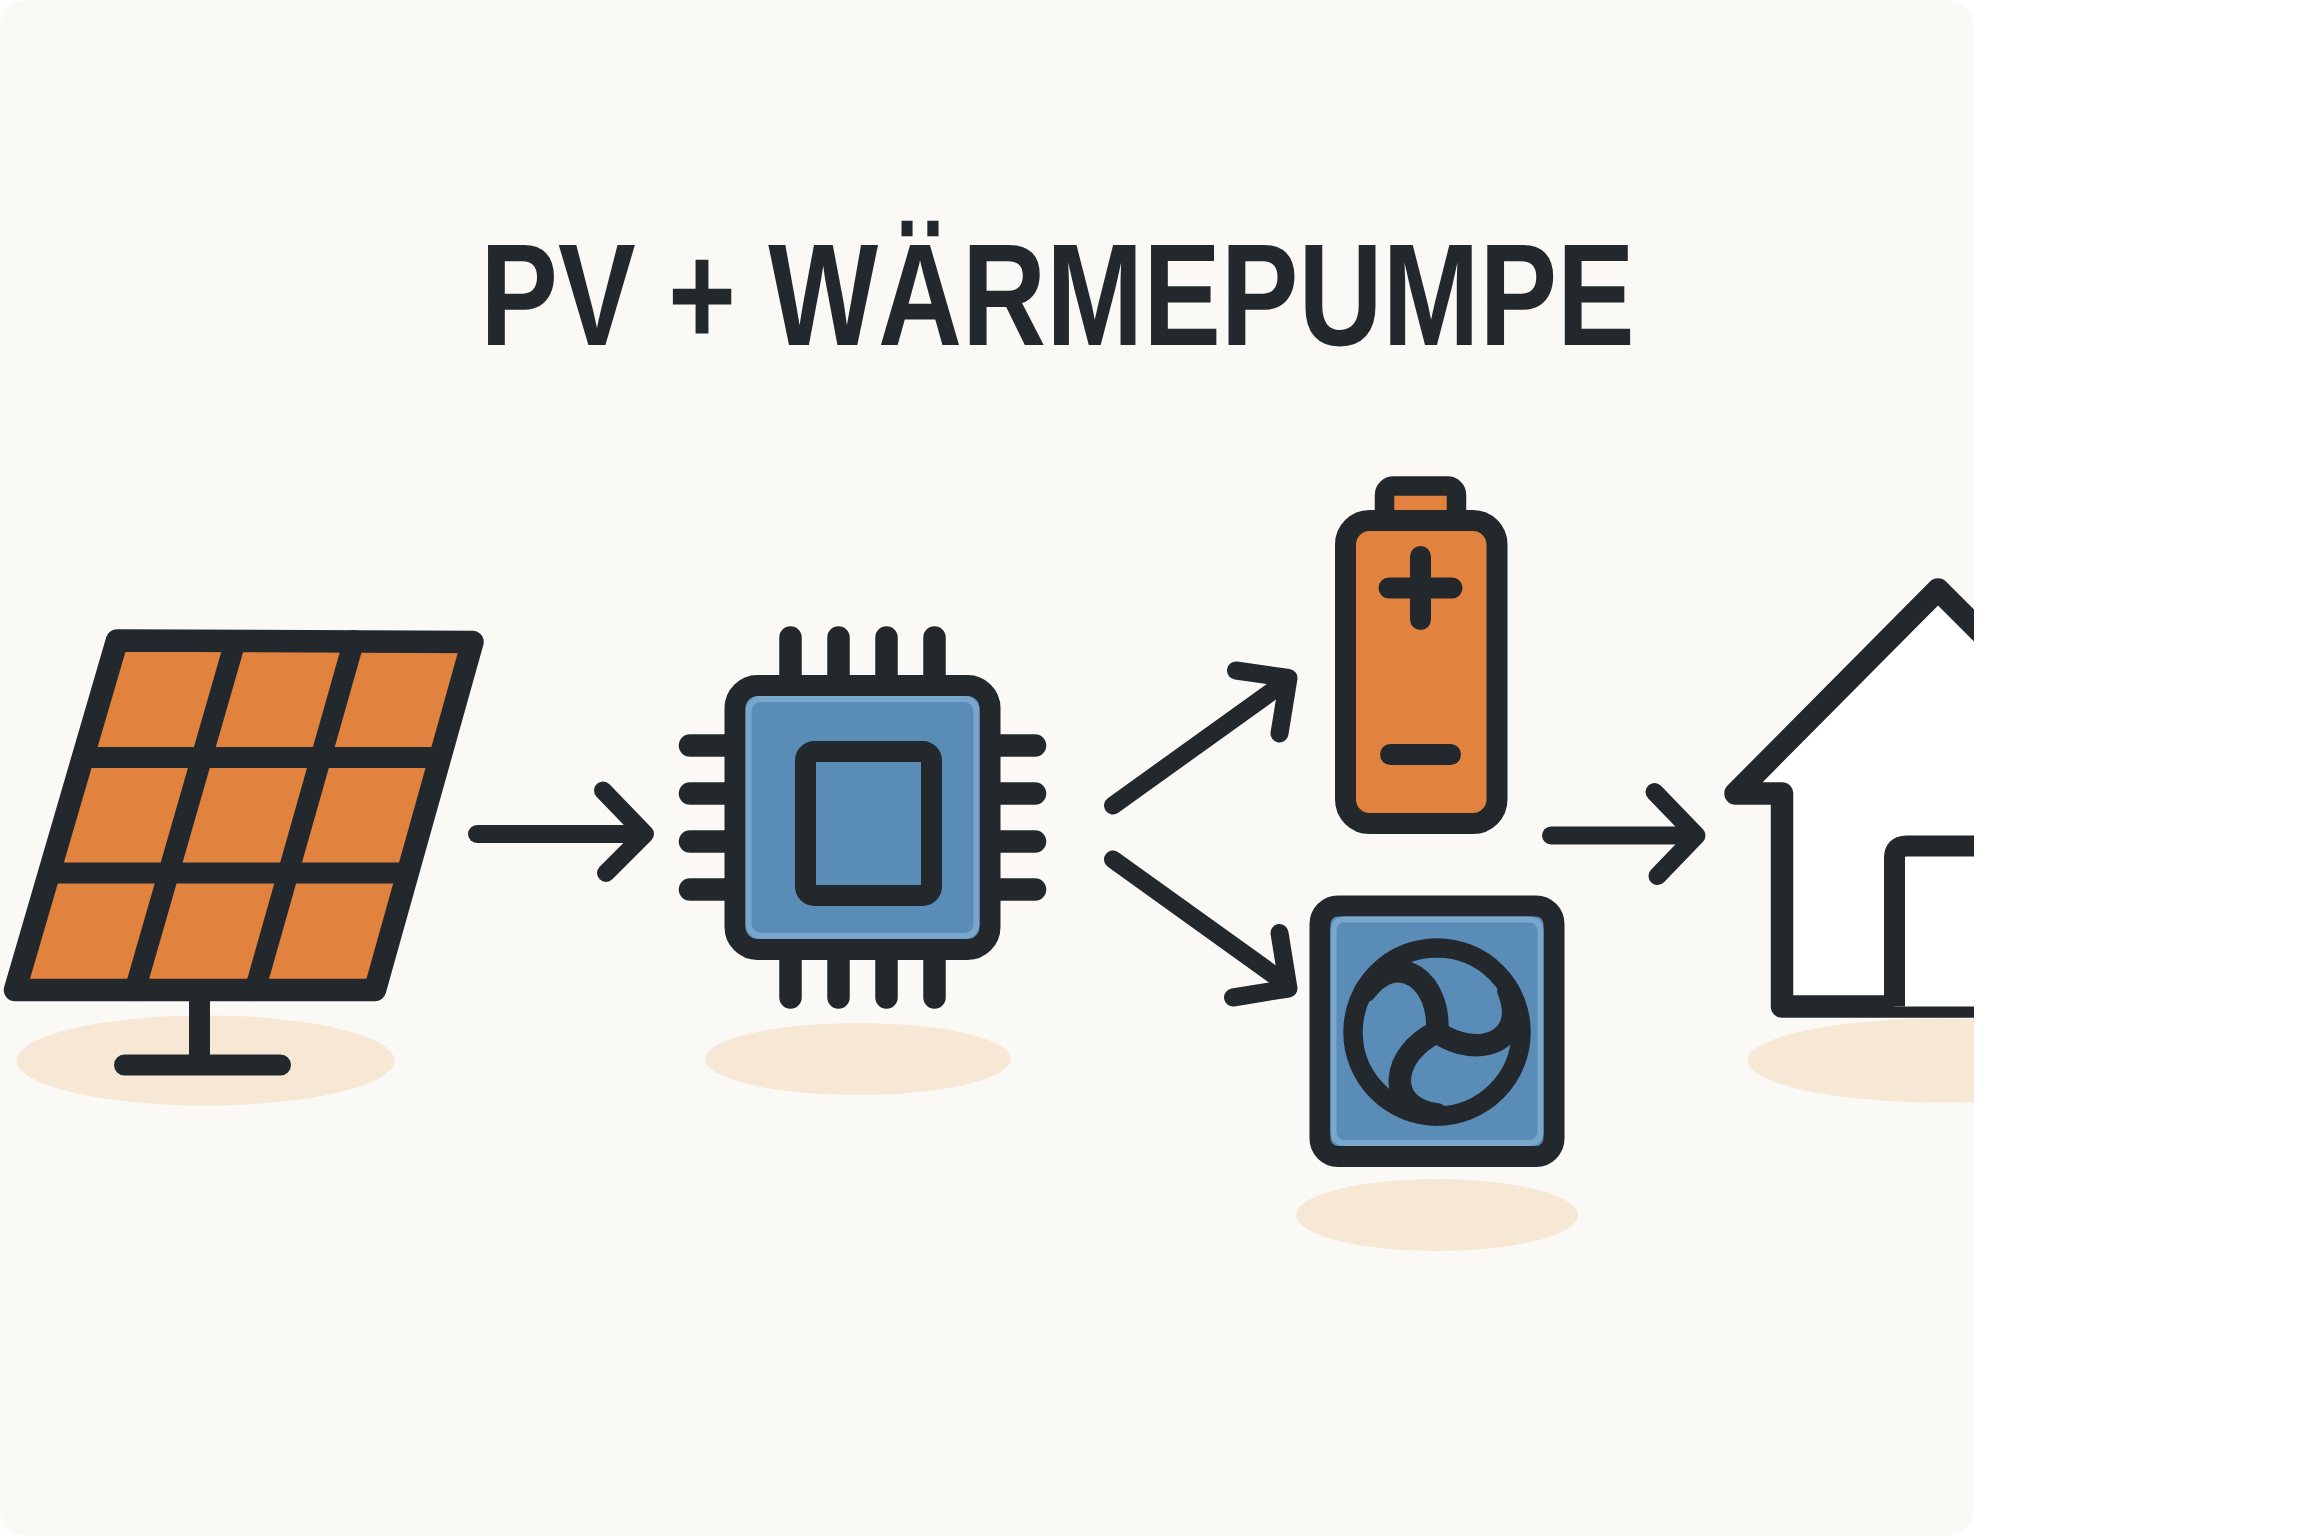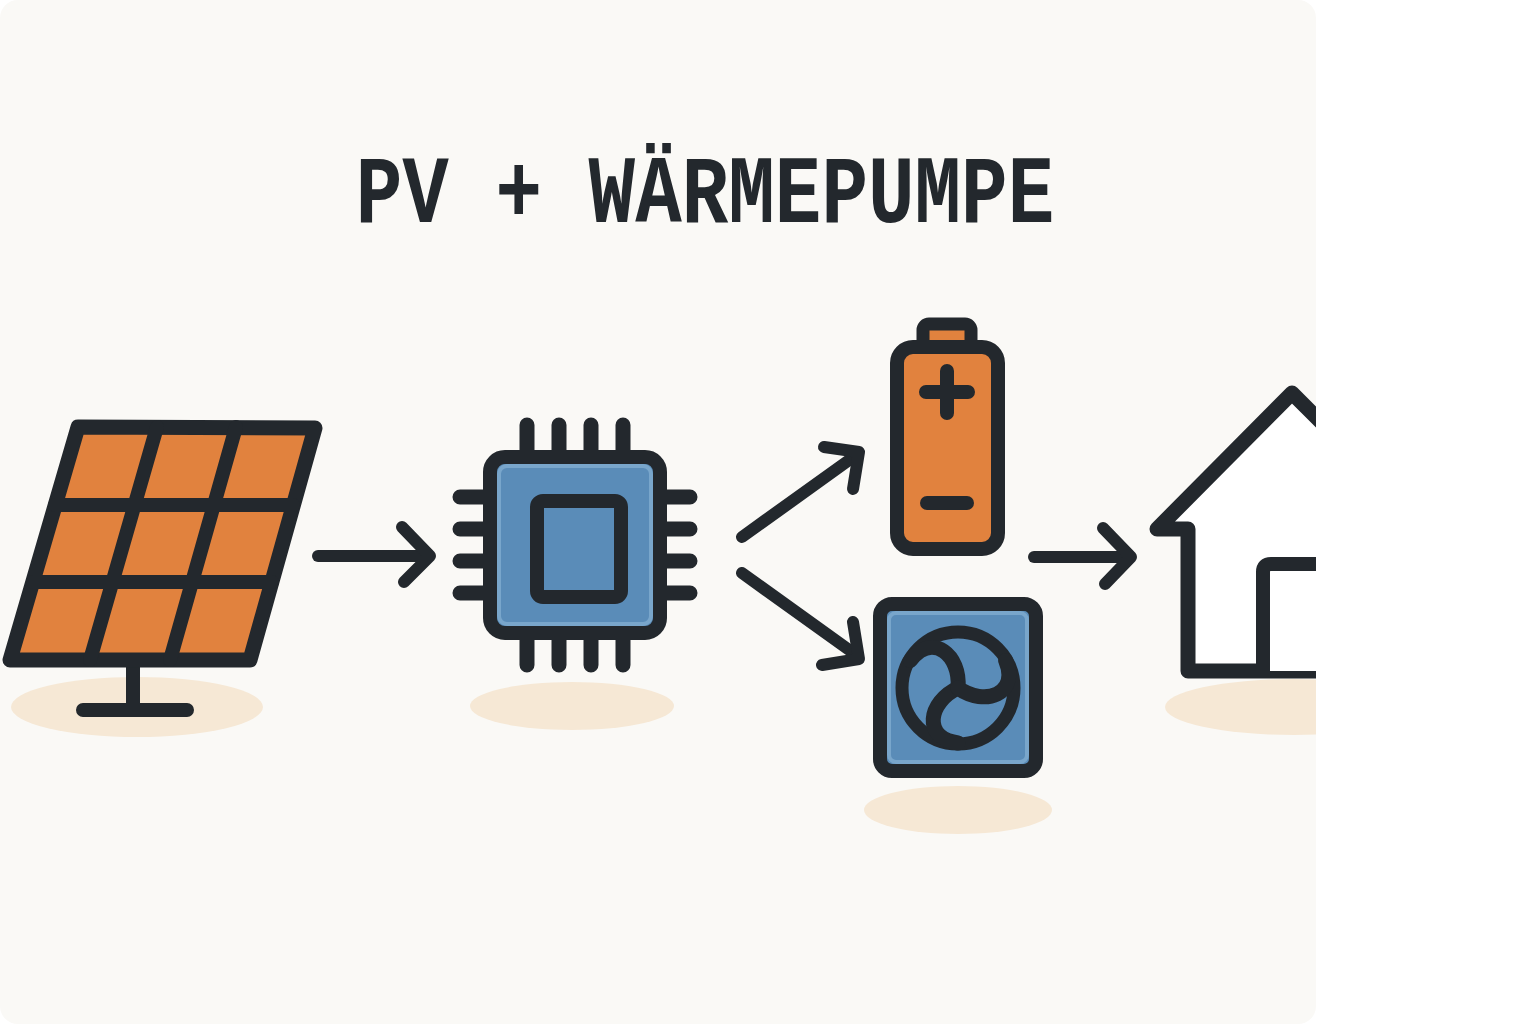--- a/index.html
+++ b/index.html
@@ -3,21 +3,21 @@
 <meta charset="utf-8">
 <style>
   :root{
     --background:#FAF9F6; --ink:#23282D; --orange:#E1823E; --blue:#5A8CB8;
     --blueEdge:#79A6CB; --shadow:#F6E8D5; --white:#FFFFFF;
   }
   html,body{margin:0;padding:0}
   .stage{
     position:relative;width:1316px;height:1024px;overflow:hidden;
     background:var(--background);
-    font-family:Liberation Mono, monospace;
+    font-family:Liberation Sans, sans-serif;
     border-radius:18px;
   }
   .title{
     position:absolute;left:0;top:148px;width:1410px;text-align:center;
     font-size:97px;line-height:97px;font-weight:bold;color:var(--ink);
     transform:scaleX(.80);transform-origin:50% 50%;white-space:nowrap;
   }
   .canvas{position:absolute;left:0;top:0}
   .ink-line{stroke:var(--ink);fill:none;stroke-linecap:round;stroke-linejoin:round}
   .o-shape{fill:var(--orange);stroke:var(--ink);stroke-linejoin:round}

